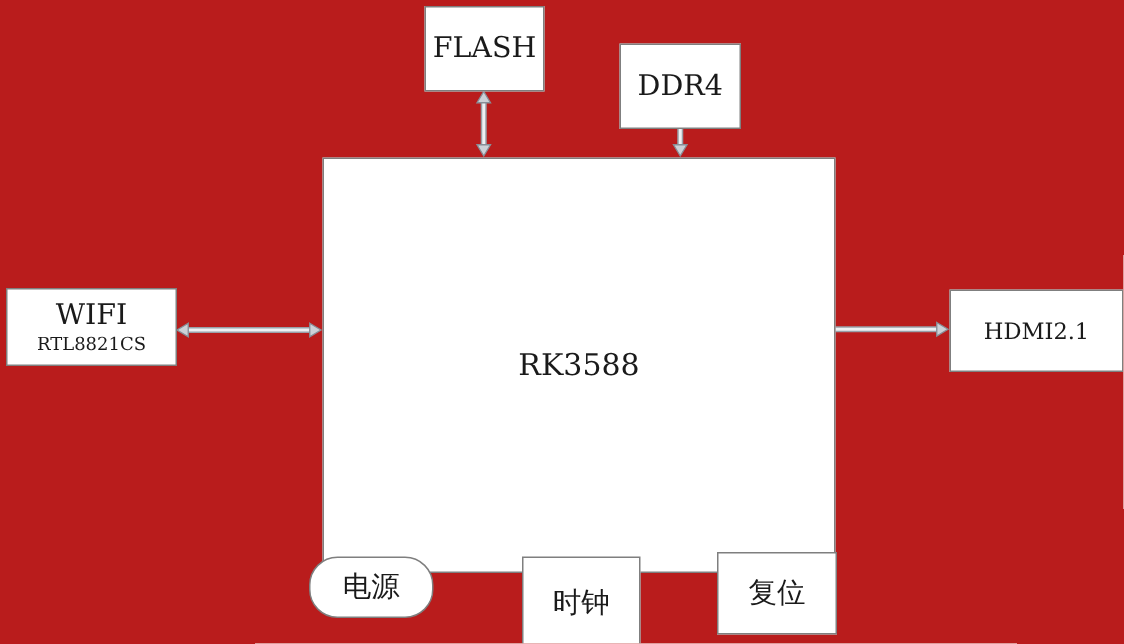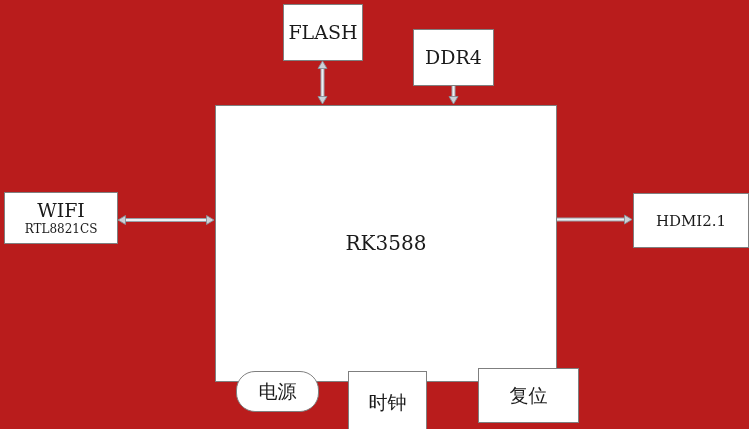--- a/index.html
+++ b/index.html
@@ -33,23 +33,23 @@
   .lbl     { font-size: 19px; line-height: 1.15; white-space: nowrap; }
   .lbl-soc { font-size: 20px; }
   .lbl-sub { font-size: 12px; line-height: 1.2; white-space: nowrap; }
   .lbl-sm  { font-size: 15px; white-space: nowrap; }
 
   #box-flash { left: 283px; top: 4px;   width: 80px;  height: 57px; }
   #box-ddr4  { left: 413px; top: 5px;   width: 81px;  height: 57px; margin-top: 24px; }
   #box-soc   { left: 215px; top: 105px; width: 342px; height: 277px; }
   #box-wifi  { left: 4px;   top: 192px; width: 114px; height: 52px; }
   #box-hdmi  { left: 633px; top: 193px; width: 116px; height: 55px; text-align: right; }
-  #box-power { left: 236px; top: 371px; width: 83px;  height: 41px; border-radius: 19px; }
+  #box-power { left: 206px; top: 371px; width: 83px;  height: 41px; border-radius: 19px; }
   #box-clock { left: 348px; top: 371px; width: 79px;  height: 64px; align-items: center; }
-  #box-reset { left: 478px; top: 368px; width: 101px;  height: 55px; }
+  #box-reset { left: 478px; top: 368px; width: 80px;  height: 55px; }
 
   .shaft   { stroke: #99a0a8; stroke-width: 4; fill: none; }
   .shaft-i { stroke: #eef0f3; stroke-width: 2; fill: none; }
   .head    { fill: #ccd1d7; stroke: #878e97; stroke-width: 0.9; }
 </style>
 </head>
 <body>
 
 <div id="canvas">
 

